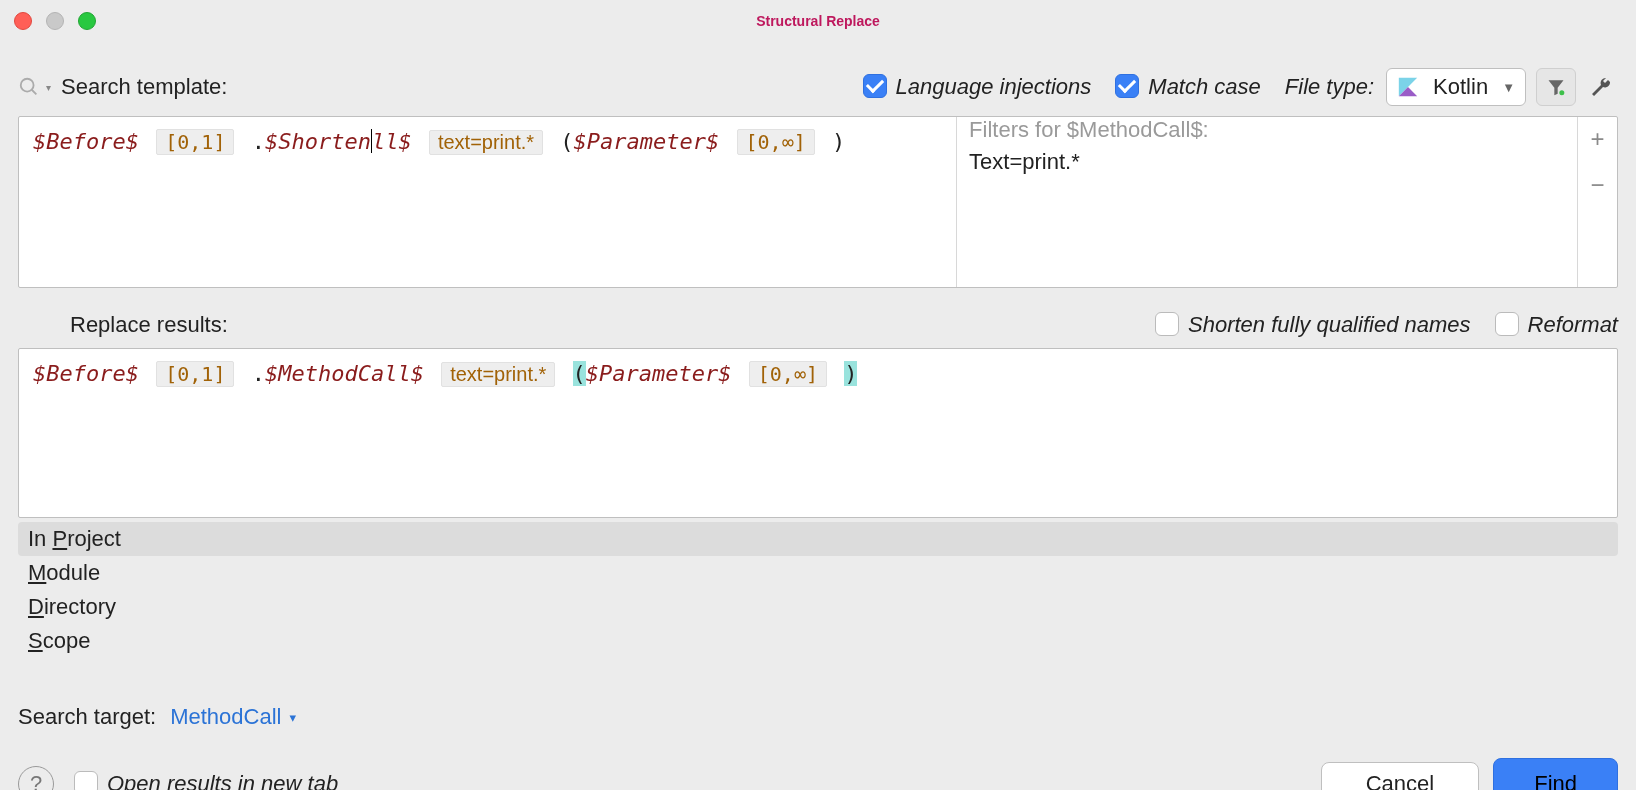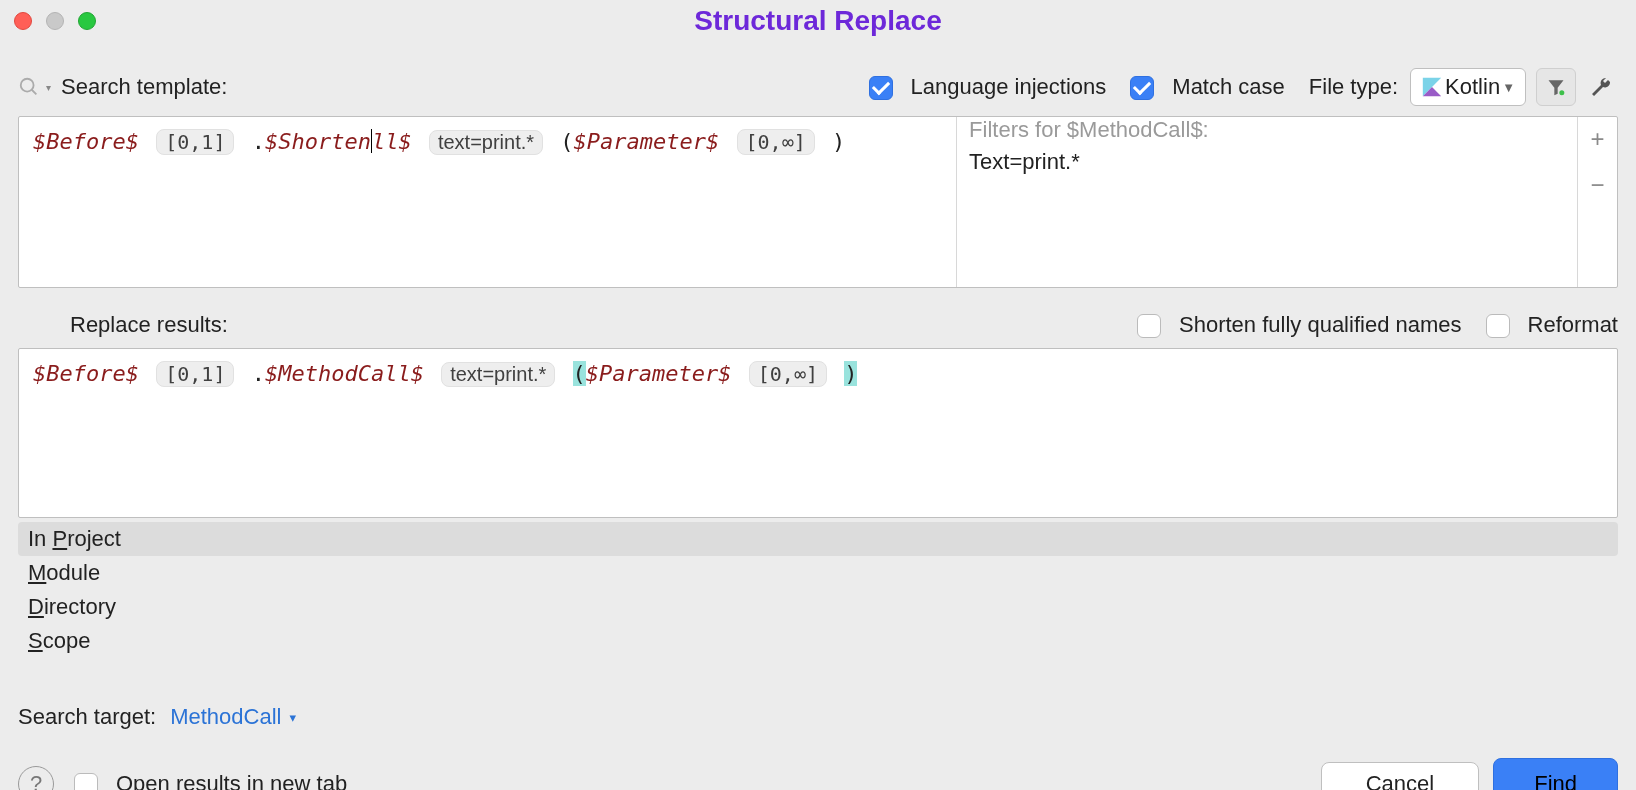--- a/index.html
+++ b/index.html
@@ -25,35 +25,35 @@
     transform: translateY(-50%);
     display: flex; gap: 14px;
   }
   .tl { width: 18px; height: 18px; border-radius: 50%; }
   .tl.red { background: #ff5f57; border: 1px solid #e1483f; }
   .tl.yellow { background: #c9c9c9; border: 1px solid #b4b4b4; }
   .tl.green { background: #28c840; border: 1px solid #21a534; }
   .title {
     margin: 16px auto;
     font-weight: 600;
-    font-size: 28px;
-    color: #6d28d9;
+    font-size: 14px;
+    color: #be185d;
   }
   .content { padding: 8px 18px 12px 18px; }
   .row1 {
     display: flex;
     align-items: center;
     margin: 18px 0 10px 0;
   }
   .search-label-area { display: flex; align-items: center; gap: 10px; }
   .mag-icon { width: 22px; height: 22px; position: relative; opacity: .55; }
   .mag-icon svg { width: 22px; height: 22px; }
   .chev-tiny { font-size: 10px; color: #888; margin-left: -4px; }
   .spacer { flex: 1; }
-  .opt { display: inline-flex; align-items: flex-end; gap: 18px; margin-left: 24px; }
+  .opt { display: inline-flex; align-items: flex-start; gap: 9px; margin-left: 24px; font-style: italic; }
   .checkbox {
     width: 24px; height: 24px; border-radius: 6px;
     border: 1px solid #bbb; background: #fff;
     display: inline-flex; align-items: center; justify-content: center;
     flex-shrink: 0;
   }
   .checkbox.checked {
     background: #3a80f6;
     border-color: #2f70e0;
   }
@@ -61,21 +61,21 @@
     content: "";
     width: 7px; height: 13px;
     border: solid #fff;
     border-width: 0 3px 3px 0;
     transform: translateY(-2px) rotate(45deg);
   }
   .filetype-select {
     display: inline-flex; align-items: center;
     background: #fff; border: 1px solid #bfbfbf;
     border-radius: 6px; padding: 5px 10px 5px 10px;
-    gap: 2px; margin-left: 12px;
+    gap: 14px; margin-left: 12px;
   }
   .kotlin-icon { width: 22px; height: 22px; }
   .kotlin-icon svg { width: 22px; height: 22px; }
   .dropdown-caret { color: #666; font-size: 13px; }
   .tool-btn {
     width: 40px; height: 38px;
     border: 1px solid #cfcfcf; border-radius: 6px;
     background: #e6e6e6;
     display: inline-flex; align-items: center; justify-content: center;
     margin-left: 10px;
@@ -108,22 +108,22 @@
     display: flex; flex-direction: column; align-items: center;
     border-left: 1px solid #d8d8d8;
     padding-top: 8px; gap: 18px;
     color: #8a8a8a; font-size: 24px;
   }
   .filters-title { color: #9a9a9a; font-size: 22px; margin-bottom: 6px; }
   .filters-body { color: #222; font-size: 22px; }
   .var { font-style: italic; color: #8a1c1c; }
   .tag {
     display: inline-block; background: #eee; border: 1px solid #e1e1e1;
-    border-radius: 8px; padding: 0 8px; font-style: normal;
-    color: #404040; font-size: 20px; margin: 0 4px;
+    border-radius: 2px; padding: 0 8px; font-style: normal;
+    color: #a16207; font-size: 20px; margin: 0 4px;
     font-family: -apple-system, Arial, sans-serif;
   }
   .tag.code { font-family: ui-monospace, Menlo, monospace; }
   .plain { color: #222; }
   .hl { background: #99e3dd; }
   .cursor {
     display: inline-block; width: 1px; height: 24px;
     background: #000; vertical-align: -4px;
   }
   .row-replace-header {

